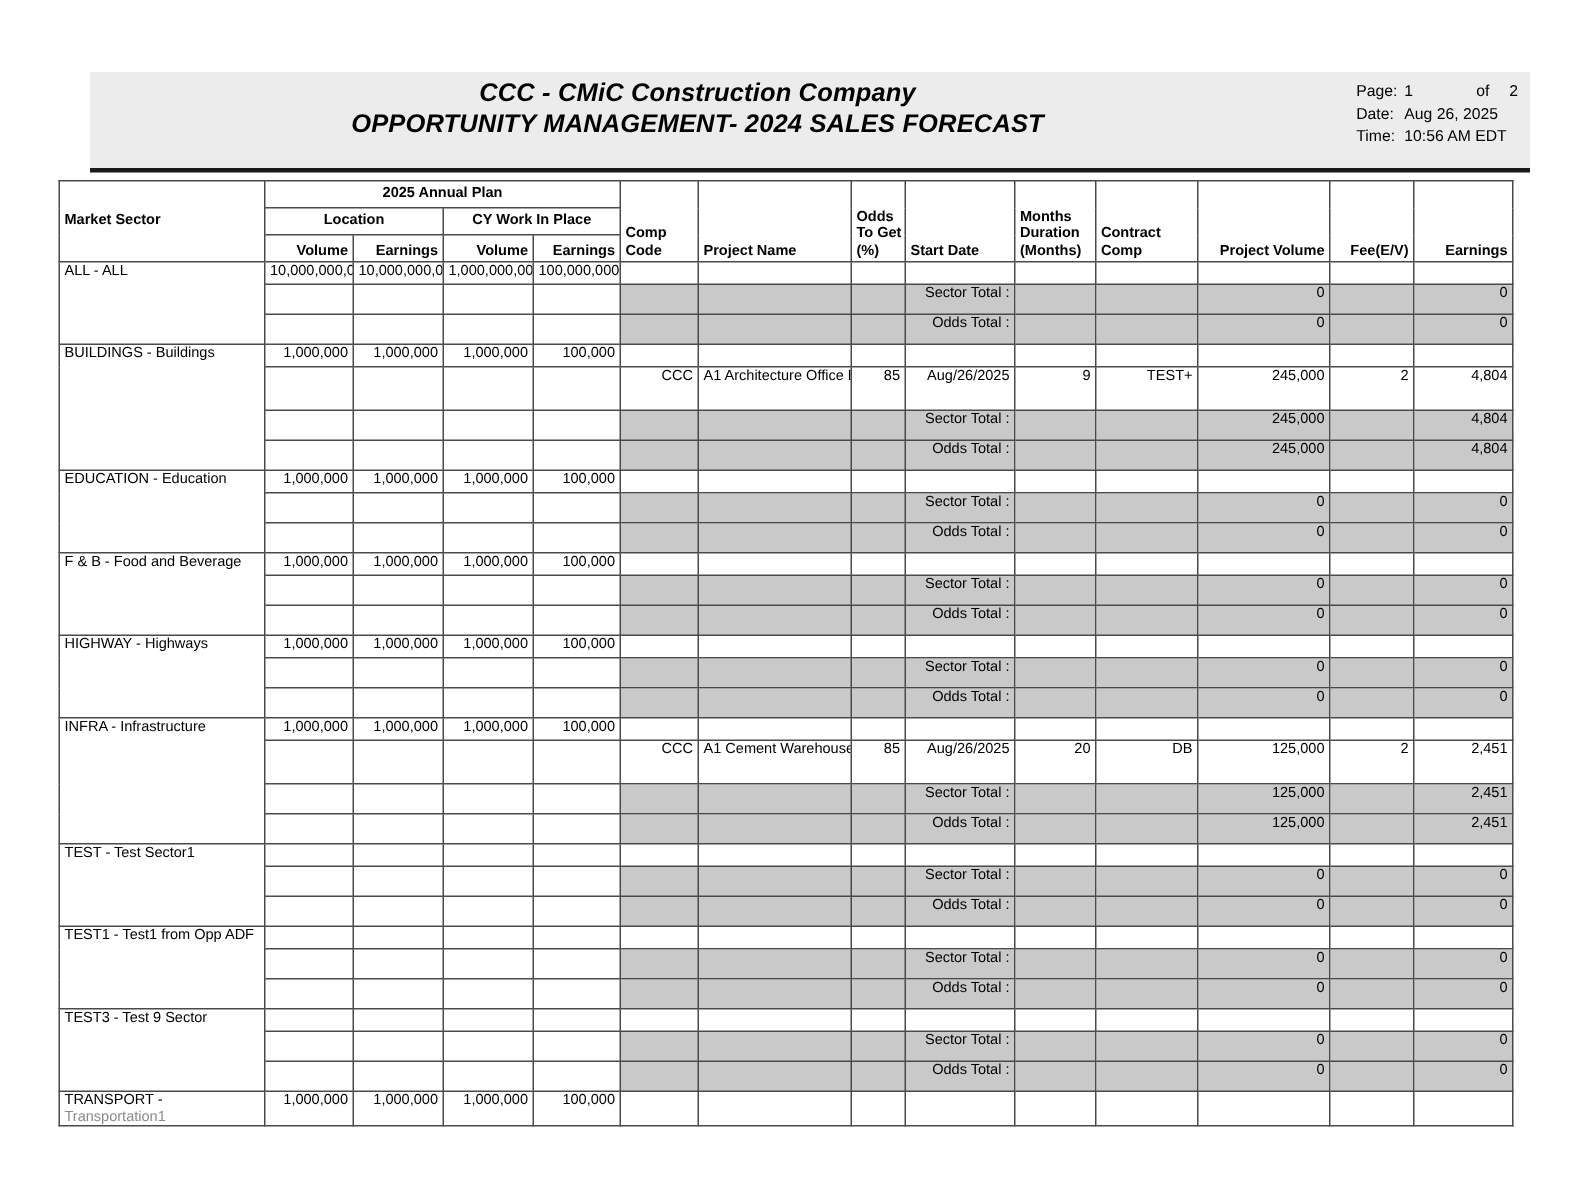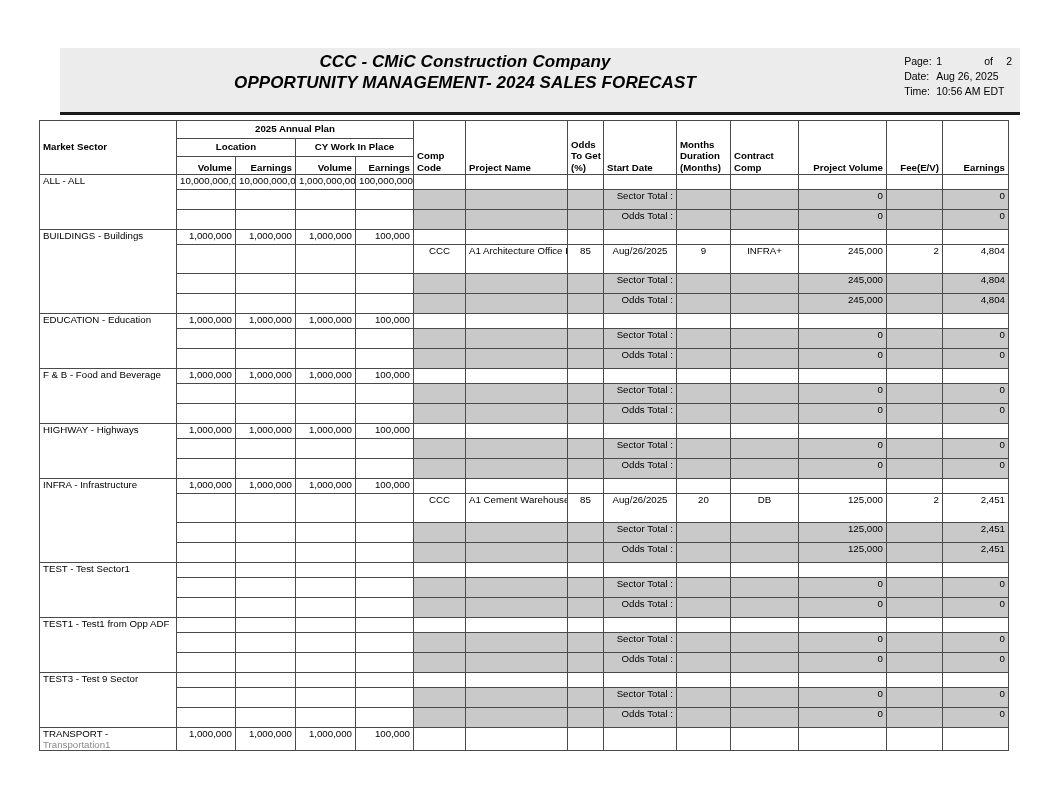--- a/index.html
+++ b/index.html
@@ -89,21 +89,21 @@
     font-weight: bold;
     vertical-align: bottom;
     line-height: 11.5px;
     padding-bottom: 1px;
   }
   .th-center { text-align: center; }
   .th-left { text-align: left; }
   .th-right { text-align: right; }
 
   .num { text-align: right; }
-  .txt { text-align: center; }
+  .txt { text-align: right; }
   .wrap { white-space: normal; line-height: 11px; }
 
   .gray { background: #c9c9c9 !important; }
   .sectorname {
     vertical-align: middle;
     line-height: 11px;
     white-space: normal;
   }
   .sector-start td { border-top: 2px solid #1a1a1a; }
   .totlabel { text-align: right; padding-right: 4px; }
@@ -268,21 +268,21 @@
         <tr>
           <td></td>
           <td></td>
           <td></td>
           <td></td>
           <td class="txt" style="height:28px">CCC</td>
           <td class="txt wrap">A1 Architecture Office Building - Chicago</td>
           <td class="txt">85</td>
           <td class="txt">Aug/26/2025</td>
           <td class="txt">9</td>
-          <td class="txt">INFRA+</td>
+          <td class="txt">TEST+</td>
           <td class="num">245,000</td>
           <td class="num">2</td>
           <td class="num">4,804</td>
         </tr>
         <tr>
           <td></td>
           <td></td>
           <td></td>
           <td></td>
           <td class="gray" style="height:19px"></td>

